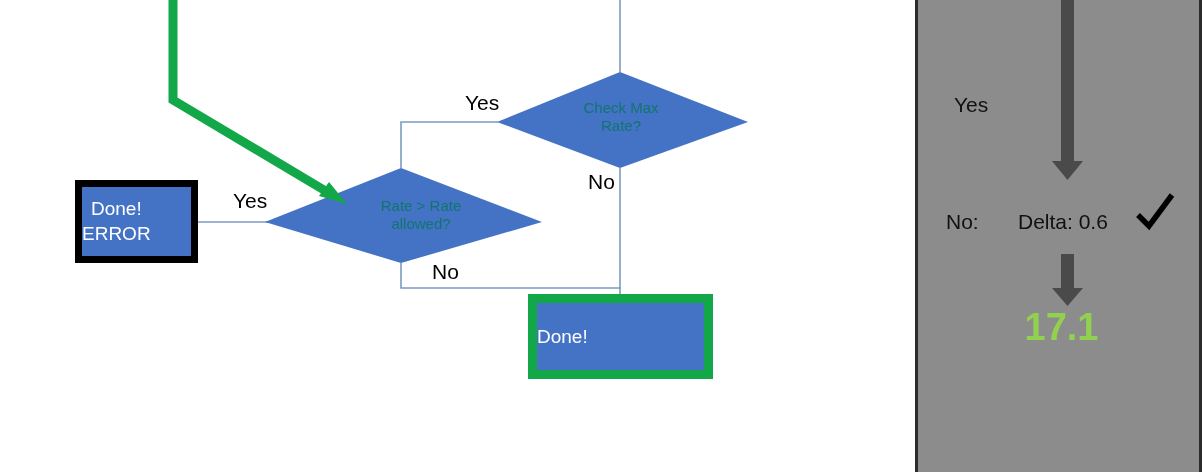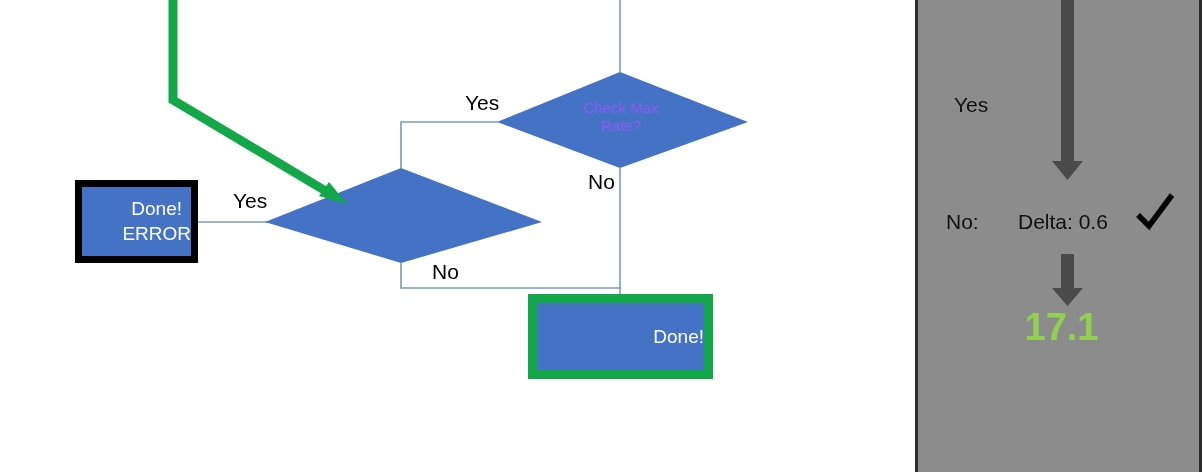--- a/index.html
+++ b/index.html
@@ -29,21 +29,21 @@
   }
   #flow-svg {
     position: absolute;
     left: 0;
     top: 0;
     width: 915px;
     height: 472px;
   }
   .node-label {
     position: absolute;
-    color: #8b5cf6;
+    color: #0f766e;
     text-align: center;
     line-height: 1.22;
     pointer-events: none;
     white-space: pre-line;
   }
   .edge-label {
     position: absolute;
     color: #000000;
     font-size: 21px;
     line-height: 1;
@@ -62,21 +62,21 @@
     width: 164px;
     font-size: 15px;
   }
   
   .proc-box {
     position: absolute;
     background: #4472C4;
     box-sizing: border-box;
     display: flex;
     align-items: center;
-    justify-content: flex-end;
+    justify-content: flex-start;
   }
   #box-done-error {
     left: 75px;
     top: 180px;
     width: 123px;
     height: 83px;
     border: 7px solid #000000;
   }
   #box-done-error .proc-text {
     color: #ffffff;
@@ -170,20 +170,22 @@
 
       <polygon points="401,168 542,222 401,263 265,222" fill="#4472C4"></polygon>
 
       <path d="M 173 -10 L 173 100 L 334 196" fill="none" stroke="#12A84A" stroke-width="9" stroke-linejoin="miter" stroke-linecap="butt"></path>
       <polygon points="347 204, 319 196, 329 182" fill="#12A84A"></polygon>
     </svg>
 
     <div class="node-label" id="label-check-max-rate">Check Max
 Rate?</div>
 
+    <div class="node-label" id="label-rate-gt-rate">Rate &gt; Rate
+allowed?</div>
 
     <div class="edge-label" style="left:465px; top:92px;">Yes</div>
 
     <div class="edge-label" style="left:588px; top:171px;">No</div>
 
     <div class="edge-label" style="left:233px; top:190px;">Yes</div>
 
     <div class="edge-label" style="left:432px; top:261px;">No</div>
 
     <div class="proc-box" id="box-done-error">

